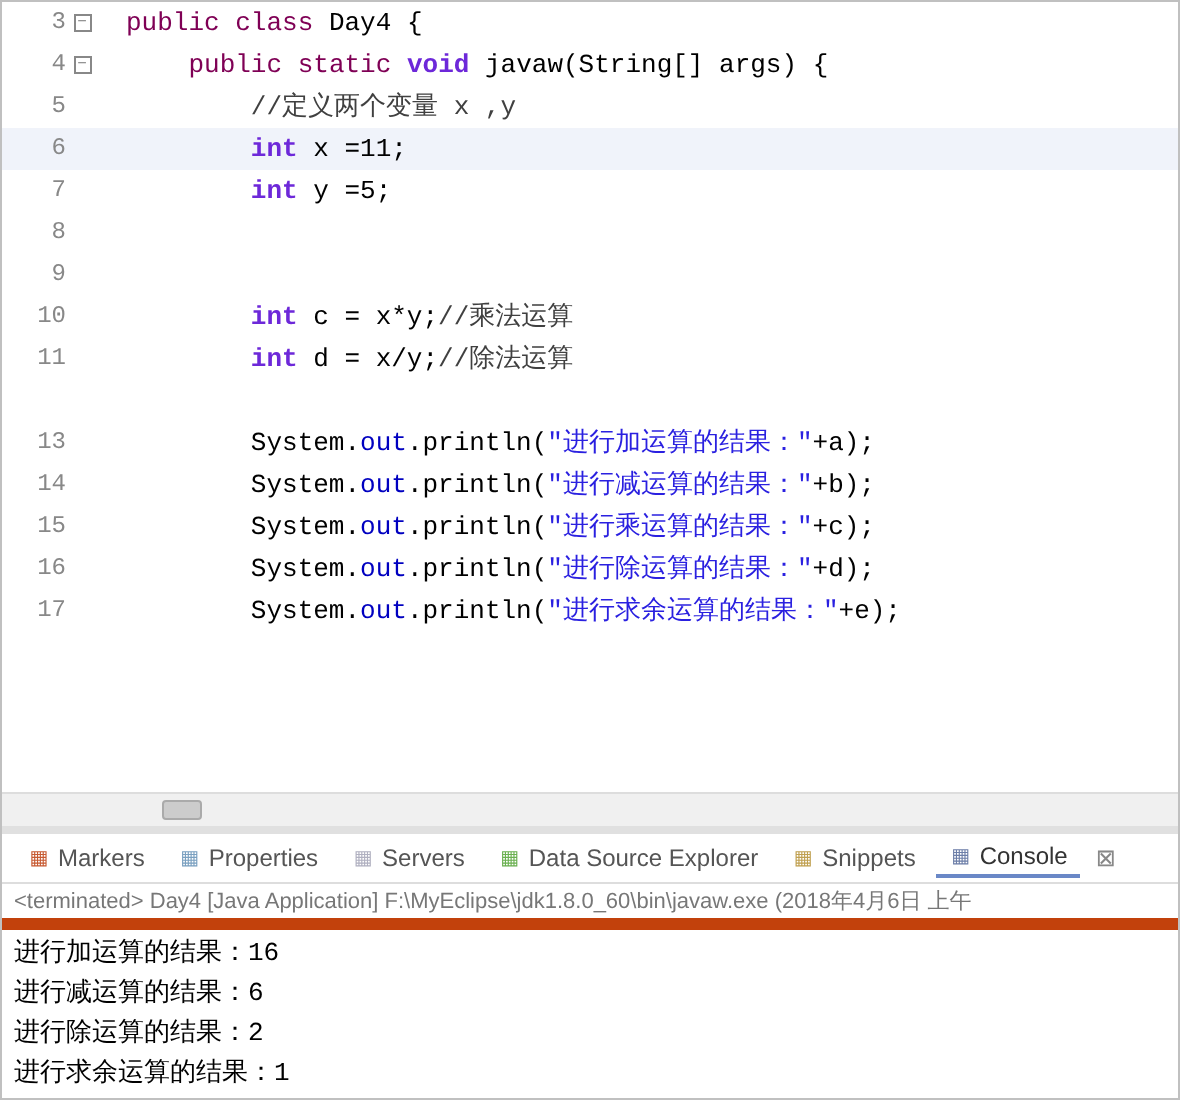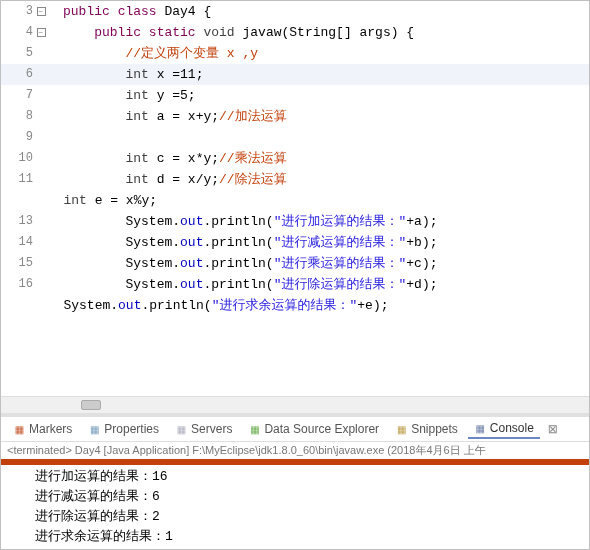--- a/index.html
+++ b/index.html
@@ -58,24 +58,24 @@
     line-height: 7px;
     text-align: center;
     color: #888;
   }
   .code {
     white-space: pre;
     flex: 1 1 auto;
   }
   .kw { color: #7f0055; font-weight: normal; }
   .st { color: #0000c0; }
-  .cm { color: #c2410c; margin-top: 16px; }
+  .cm { color: #404040; margin-top: 16px; }
   .str { color: #2a20e0; }
   .cls { color: #000; }
-  .bt { color: #404040; font-weight: normal; }
+  .bt { color: #6d28d9; font-weight: bold; }
   .scroll-h {
     height: 17px;
     background: #f0f0f0;
     border-top: 1px solid #ddd;
     display: flex;
     align-items: center;
     padding-left: 80px;
   }
   .scroll-thumb {
     height: 10px;
@@ -128,21 +128,20 @@
     border-bottom: 6px solid #c2410c;
     white-space: nowrap;
     overflow: hidden;
   }
   .console-out {
     font-family: Consolas, "Courier New", monospace;
     font-size: 13px;
     color: #000;
     padding: 2px 6px;
     line-height: 20px;
-    margin-left: 28px;
   }
   .console-out div { white-space: pre; }
 </style>
 </head>
 <body>
 
 <div class="editor-pane" id="editor">
     <div class="code-line">
       <div class="gutter">
         <div class="ln">3</div>
@@ -180,21 +179,20 @@
         <div class="ln">7</div>
         <div class="fold-col"></div>
       </div>
       <div class="code">        <span class="bt">int</span> y =5;</div>
     </div>
     <div class="code-line">
       <div class="gutter">
         <div class="ln">8</div>
         <div class="fold-col"></div>
       </div>
-      <div class="code">        <span class="bt">int</span> a = x+y;<span class="cm">//加法运算</span></div>
     </div>
     <div class="code-line">
       <div class="gutter">
         <div class="ln">9</div>
         <div class="fold-col"></div>
       </div>
     </div>
     <div class="code-line">
       <div class="gutter">
         <div class="ln">10</div>
@@ -203,21 +201,20 @@
       <div class="code">        <span class="bt">int</span> c = x*y;<span class="cm">//乘法运算</span></div>
     </div>
     <div class="code-line">
       <div class="gutter">
         <div class="ln">11</div>
         <div class="fold-col"></div>
       </div>
       <div class="code">        <span class="bt">int</span> d = x/y;<span class="cm">//除法运算</span></div>
     </div>
     <div class="code-line">
-      <div class="code">        <span class="bt">int</span> e = x%y;</div>
     </div>
     <div class="code-line">
       <div class="gutter">
         <div class="ln">13</div>
         <div class="fold-col"></div>
       </div>
       <div class="code">        <span class="cls">System.</span><span class="st">out</span><span class="cls">.println(</span><span class="str">"进行加运算的结果：</span><span class="str">"</span><span class="cls">+a);</span></div>
     </div>
     <div class="code-line">
       <div class="gutter">
@@ -234,20 +231,24 @@
       <div class="code">        <span class="cls">System.</span><span class="st">out</span><span class="cls">.println(</span><span class="str">"进行乘运算的结果：</span><span class="str">"</span><span class="cls">+c);</span></div>
     </div>
     <div class="code-line">
       <div class="gutter">
         <div class="ln">16</div>
         <div class="fold-col"></div>
       </div>
       <div class="code">        <span class="cls">System.</span><span class="st">out</span><span class="cls">.println(</span><span class="str">"进行除运算的结果：</span><span class="str">"</span><span class="cls">+d);</span></div>
     </div>
     <div class="code-line">
+      <div class="gutter">
+        <div class="ln">17</div>
+        <div class="fold-col"></div>
+      </div>
       <div class="code">        <span class="cls">System.</span><span class="st">out</span><span class="cls">.println(</span><span class="str">"进行求余运算的结果：</span><span class="str">"</span><span class="cls">+e);</span></div>
     </div>
   </div>
 
 <div class="scroll-h">
   <div class="scroll-thumb"></div>
 </div>
 
 <div class="bottom-pane">
   <div class="tabs-row" id="tabs">

